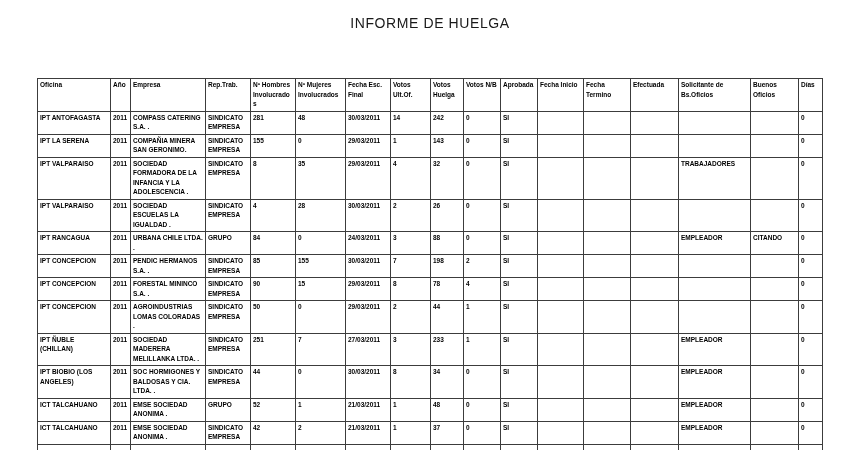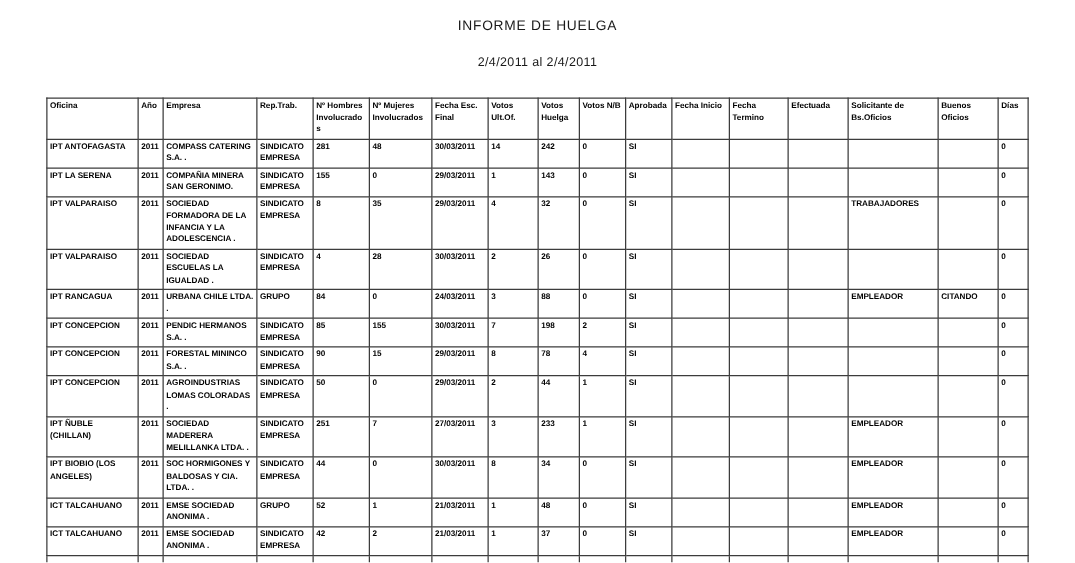--- a/index.html
+++ b/index.html
@@ -14,21 +14,21 @@
     height: 450px;
     background: #ffffff;
     overflow: hidden;
   }
   .report-title {
     position: absolute;
     top: 15px;
     left: 0;
     width: 100%;
     text-align: center;
-    font-size: 11px;
+    font-size: 14px;
     letter-spacing: 0.6px;
     color: #1a1a1a;
     font-weight: normal;
   }
   .report-subtitle {
     position: absolute;
     top: 45px;
     left: 0;
     width: 100%;
     text-align: center;
@@ -60,21 +60,20 @@
   }
   table.report tr.partial td {
     height: 10px;
   }
 </style>
 </head>
 <body>
 
 <div class="page">
   <div class="report-title">INFORME DE HUELGA</div>
-  <div class="report-subtitle">2/4/2011 al 2/4/2011</div>
 
   <table class="report">
     <colgroup id="report-cols">
         <col style="width: 73px;">
         <col style="width: 20px;">
         <col style="width: 75px;">
         <col style="width: 45px;">
         <col style="width: 45px;">
         <col style="width: 50px;">
         <col style="width: 45px;">

